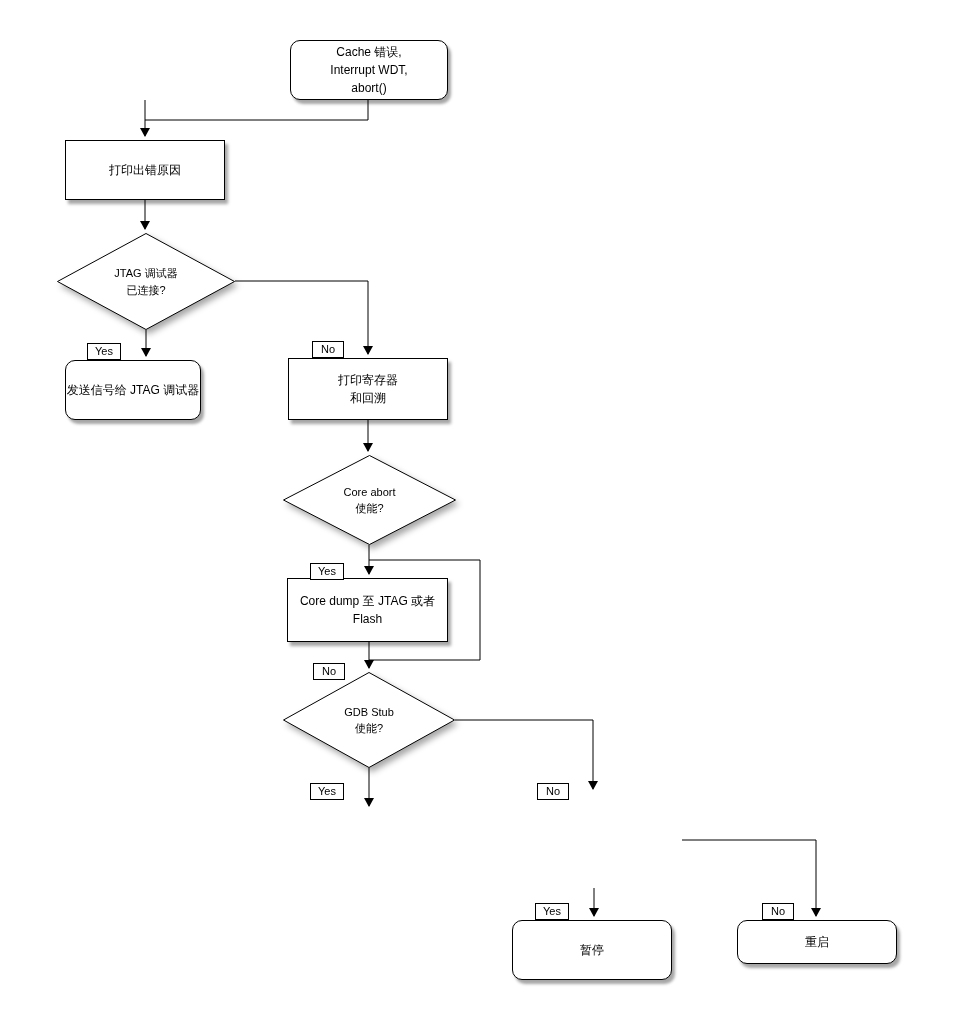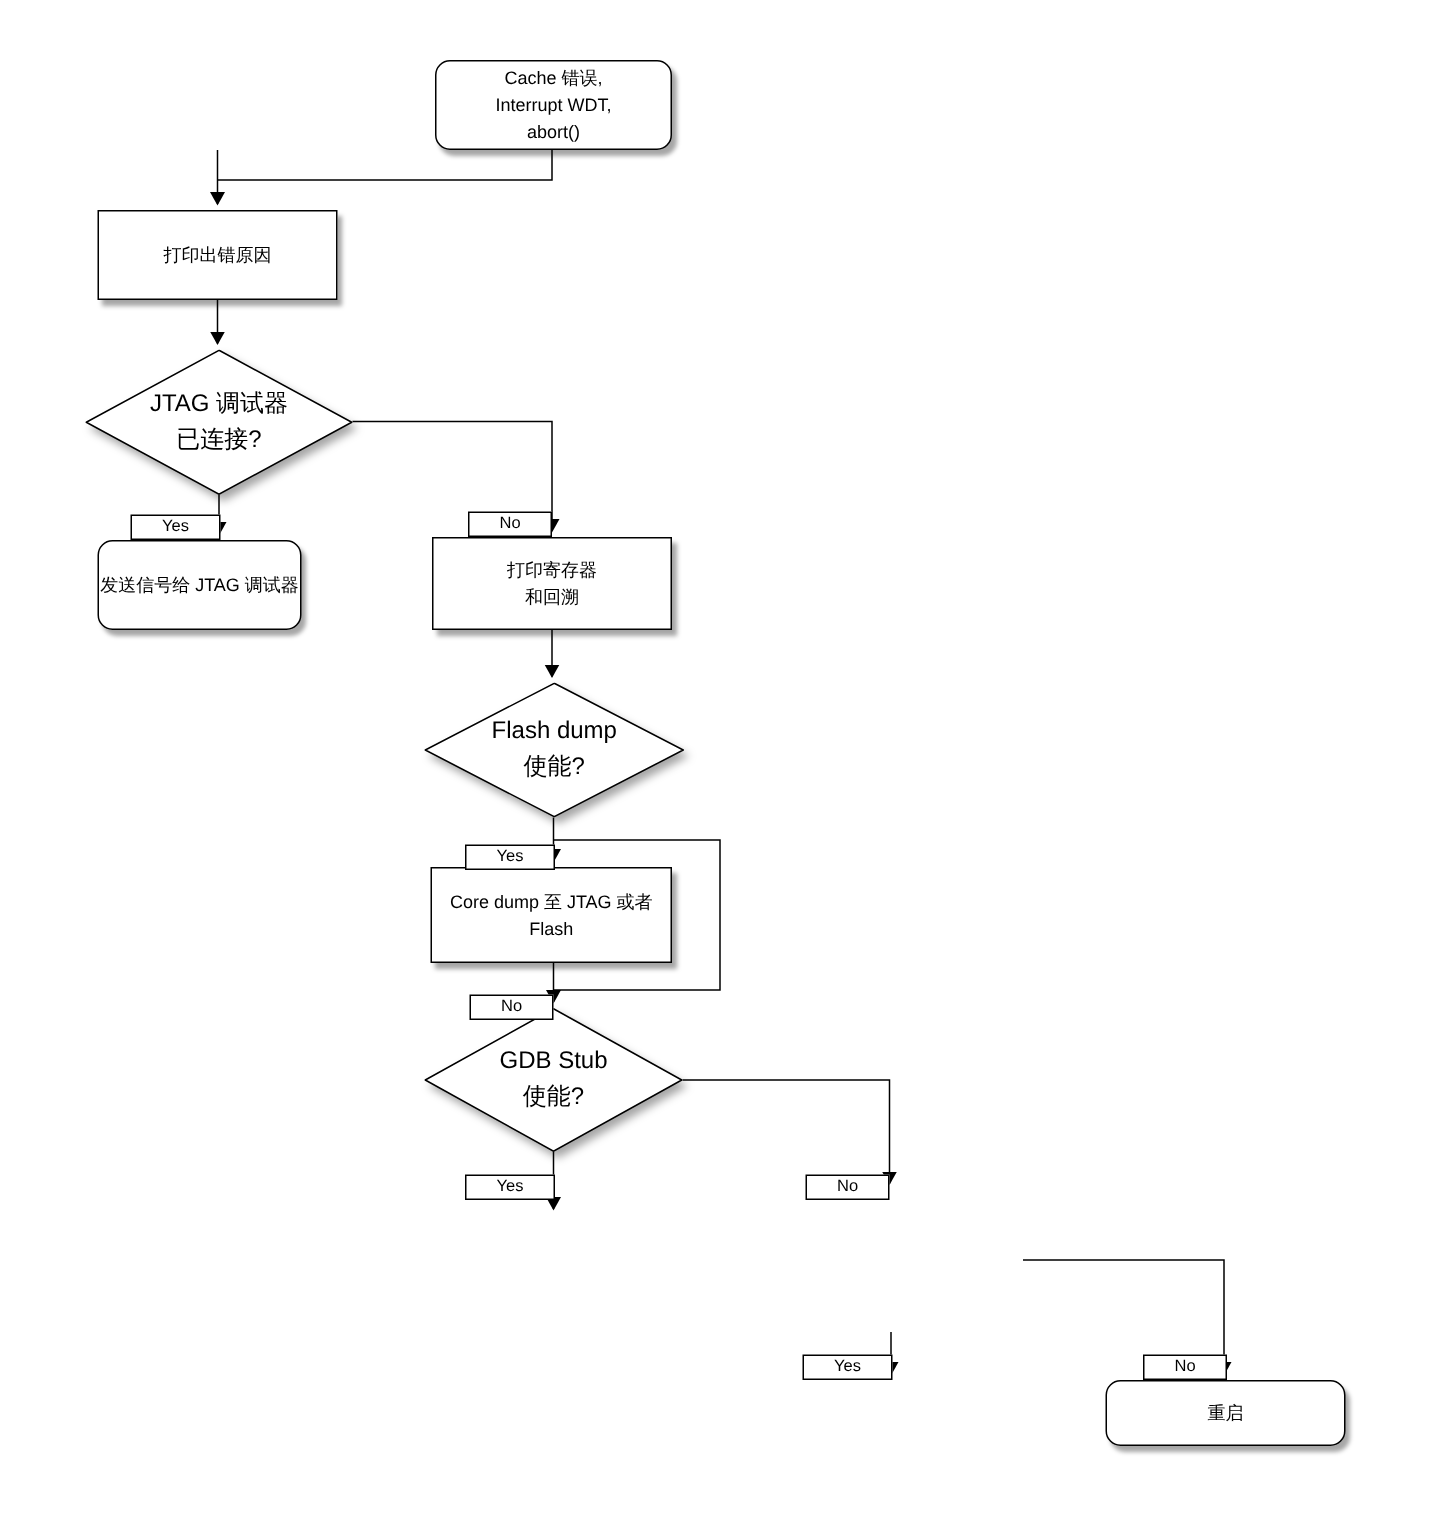--- a/index.html
+++ b/index.html
@@ -12,32 +12,32 @@
   .e{fill:none;stroke:#000;stroke-width:1;}
   .node{
     position:absolute;box-sizing:border-box;border:1px solid #000;background:#fff;
     display:flex;align-items:center;justify-content:center;text-align:center;
     font-size:12px;box-shadow:3px 4px 3px rgba(0,0,0,0.35);
   }
   .term{border-radius:10px;}
   .lbl{white-space:pre-line;line-height:1.5;}
   .diamond{
     position:absolute;display:flex;align-items:center;justify-content:center;
-    text-align:center;font-size:16px;
+    text-align:center;font-size:11px;
   }
   .diamond svg{
     position:absolute;left:0;top:0;width:100%;height:100%;
     filter:drop-shadow(3px 4px 3px rgba(0,0,0,0.35));
   }
   .diamond polygon{fill:#fff;stroke:#000;stroke-width:1;}
   .diamond .lbl{position:relative;z-index:1;}
   .tag{
     position:absolute;box-sizing:border-box;border:1px solid #000;background:#fff;
     font-size:11px;min-width:32px;height:17px;line-height:15px;
-    padding:0 20px;text-align:center;z-index:2;
+    padding:0 7px;text-align:center;z-index:2;
   }
 </style>
 </head>
 <body>
 
 <div class="canvas">
 
   <svg class="edges" viewBox="0 0 960 1020">
     <defs>
       <marker id="arrow" markerUnits="userSpaceOnUse" markerWidth="12" markerHeight="12" refX="8" refY="5" orient="auto">
@@ -84,38 +84,41 @@
 
   <div class="node" style="left:288px;top:358px;width:160px;height:62px">
     <span class="lbl">打印寄存器
 和回溯</span>
   </div>
 
   <div class="diamond" style="left:283px;top:455px;width:173px;height:90px">
     <svg viewBox="0 0 173 90" preserveAspectRatio="none">
       <polygon points="86.5,0.5 172.5,45 86.5,89.5 0.5,45"></polygon>
     </svg>
-    <span class="lbl">Flash dump
+    <span class="lbl">Core abort
 使能?</span>
   </div>
 
   <div class="node" style="left:287px;top:578px;width:161px;height:64px">
     <span class="lbl">Core dump 至 JTAG 或者 Flash</span>
   </div>
 
   <div class="diamond" style="left:283px;top:672px;width:172px;height:96px">
     <svg viewBox="0 0 172 96" preserveAspectRatio="none">
       <polygon points="86,0.5 171.5,48 86,95.5 0.5,48"></polygon>
     </svg>
     <span class="lbl">GDB Stub
 使能?</span>
   </div>
 
 
 
+  <div class="node term" style="left:512px;top:920px;width:160px;height:60px">
+    <span class="lbl">暂停</span>
+  </div>
 
   <div class="node term" style="left:737px;top:920px;width:160px;height:44px">
     <span class="lbl">重启</span>
   </div>
 
   <div class="tag" style="left:87px;top:343px">Yes</div>
   <div class="tag" style="left:312px;top:341px">No</div>
   <div class="tag" style="left:310px;top:563px">Yes</div>
   <div class="tag" style="left:313px;top:663px">No</div>
   <div class="tag" style="left:310px;top:783px">Yes</div>

